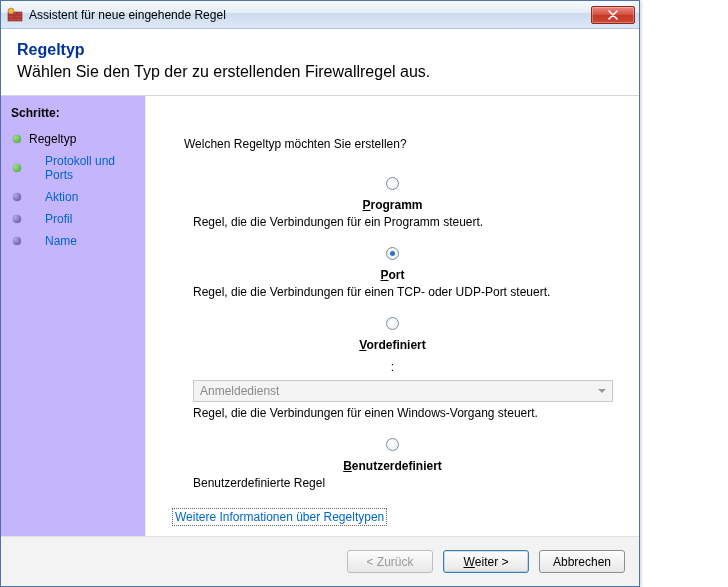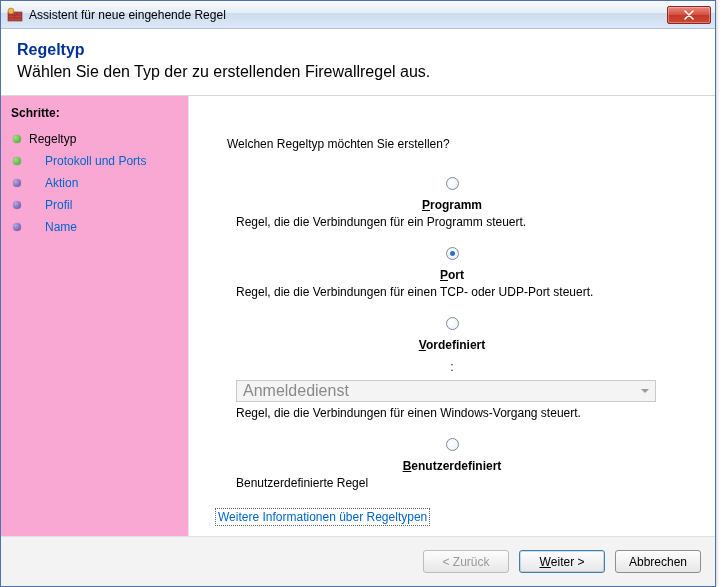--- a/index.html
+++ b/index.html
@@ -4,21 +4,21 @@
 <style>
   * { box-sizing: border-box; }
   body {
     margin: 0;
     font-family: "Segoe UI", Tahoma, sans-serif;
     font-size: 12px;
     background: #fff;
     color: #000;
   }
   .window {
-    width: 716px;
+    width: 640px;
     height: 587px;
     border: 1px solid #4f72a8;
     background: #fff;
     display: flex;
     flex-direction: column;
     box-shadow: 0 0 4px rgba(0,0,0,0.3);
   }
   .titlebar {
     height: 28px;
     background: linear-gradient(to bottom, #f8fafd 0%, #e5edf8 45%, #cedcef 46%, #dde8f6 100%);
@@ -64,21 +64,21 @@
   }
 
   .body-area {
     flex: 1;
     display: flex;
     min-height: 0;
   }
 
   .sidebar {
     width: 188px;
-    background: #f9a8d4;
+    background: #c4b5fd;
     border-right: 1px solid #e8e8e8;
     padding: 10px 10px;
   }
   .sidebar-title {
     font-weight: 700;
     margin-bottom: 8px;
   }
   .step {
     display: flex;
     align-items: center;
@@ -134,21 +134,21 @@
     margin: 6px 0 4px 21px;
     width: 420px;
     height: 22px;
     border: 1px solid #c9c9c9;
     background: #f4f4f4;
     color: #8a8a8a;
     display: flex;
     align-items: center;
     padding: 0 6px;
     justify-content: space-between;
-    font-size: 16px;
+    font-size: 12px;
   }
   .combo .arrow {
     width: 0; height: 0;
     border-left: 4px solid transparent;
     border-right: 4px solid transparent;
     border-top: 4px solid #9a9a9a;
   }
   .more-link {
     color: #0066cc;
     border: 1px dotted #666;

